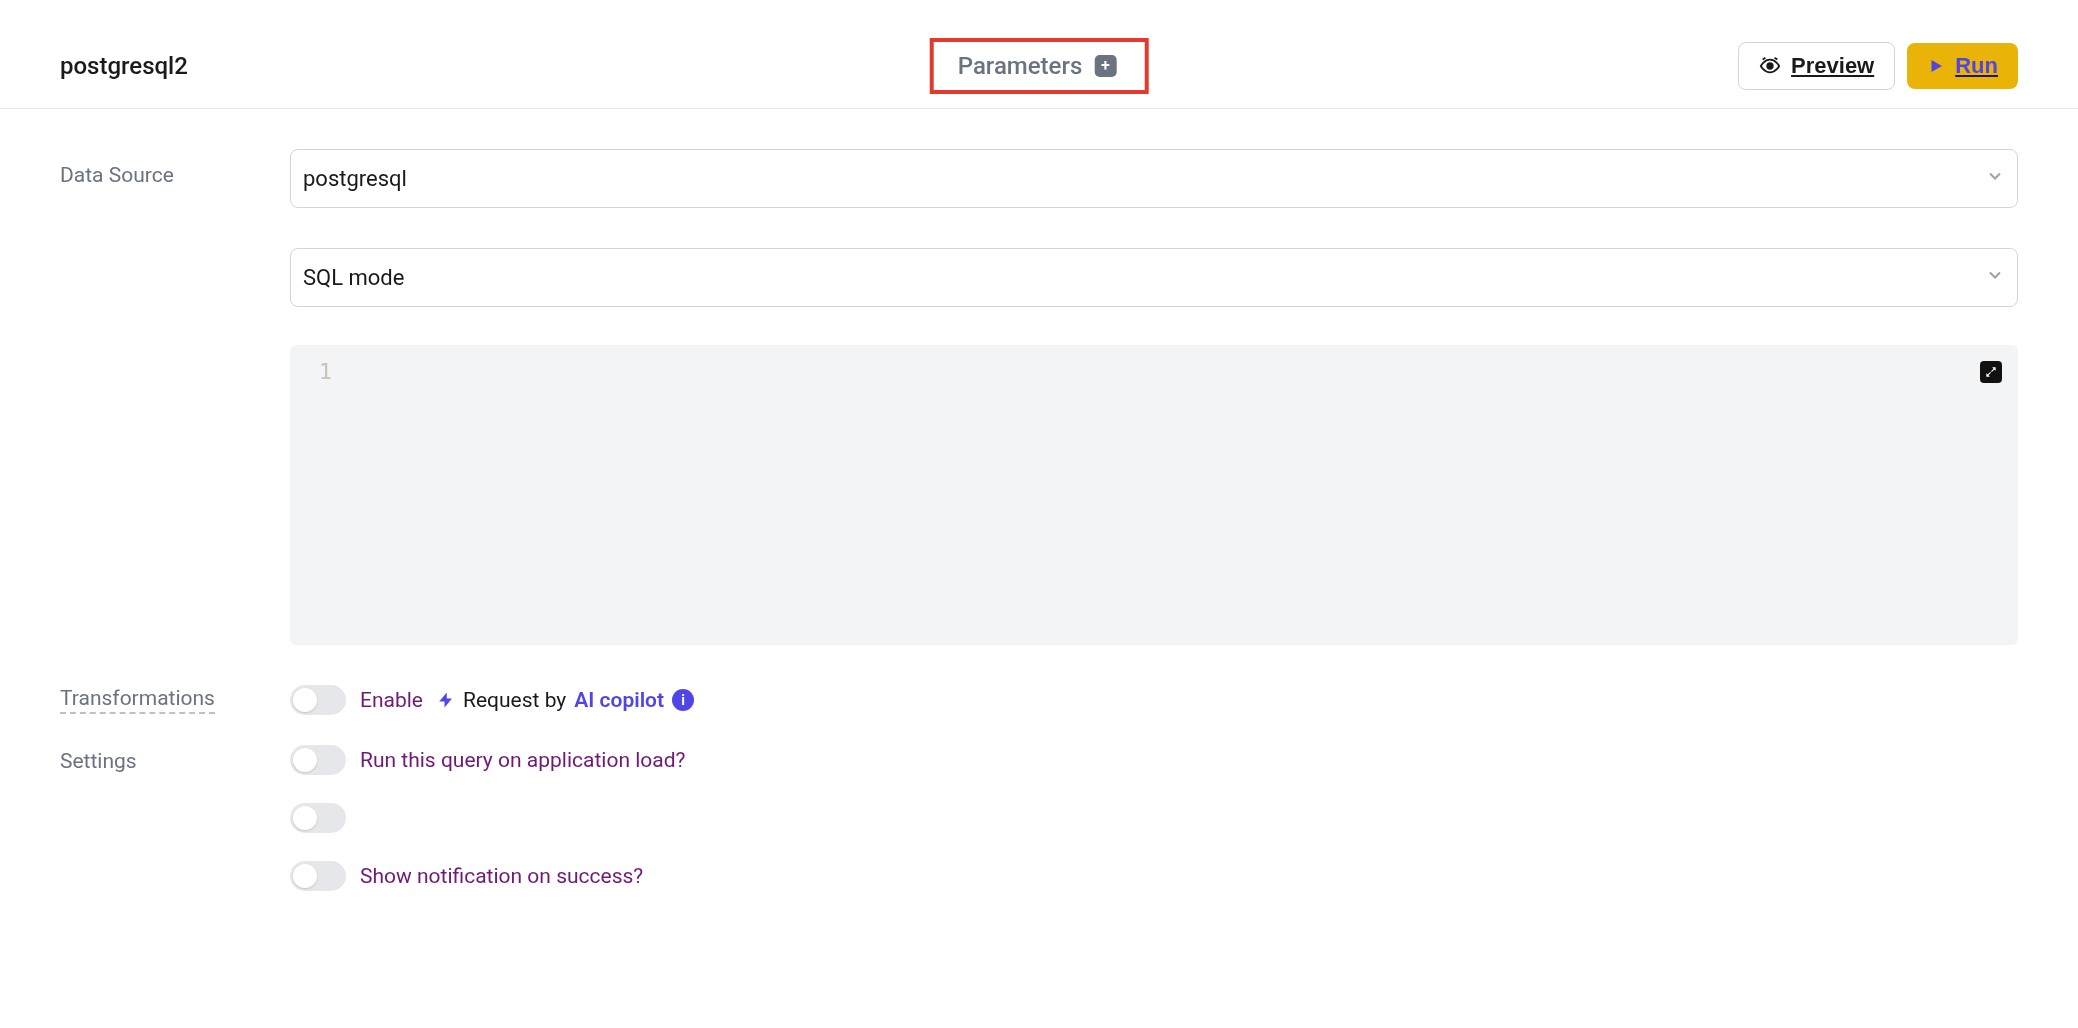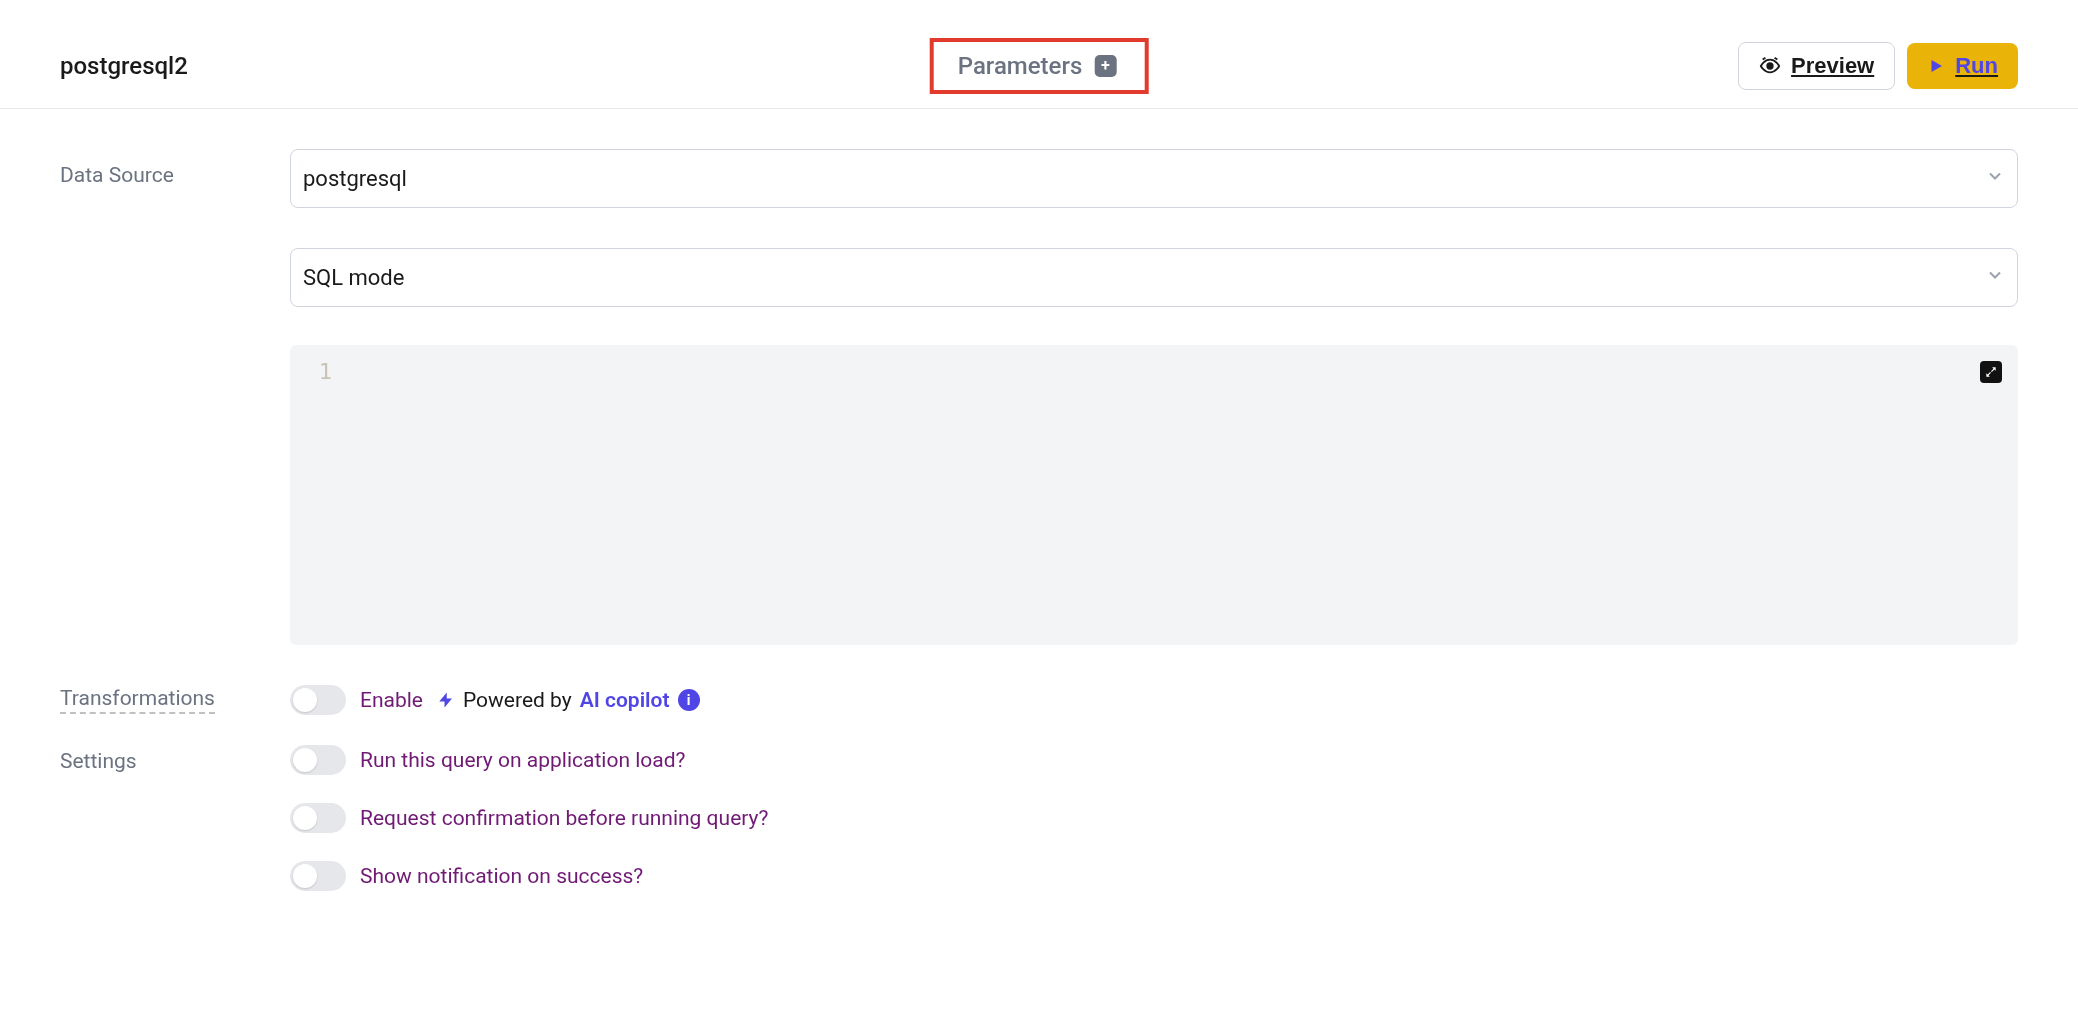--- a/index.html
+++ b/index.html
@@ -301,38 +301,37 @@
       <span class="transformations-label">Transformations</span>
     </div>
     <div class="row-content">
       <div class="toggle-row" style="margin-bottom:0;">
         <div class="toggle"></div>
         <span class="toggle-label">Enable</span>
         <span class="powered">
           <svg width="18" height="18" viewBox="0 0 24 24" fill="#4f46e5">
               <path d="M13 2L3 14h7v8l10-12h-7V2z"></path>
             </svg>
-          <span>Powered by</span>
+          <span>Request by</span>
           <span class="ai-link">AI copilot</span>
           <span class="info-badge">i</span>
         </span>
       </div>
     </div>
   </div>
 
   <div class="row" style="align-items:flex-start;">
     <div class="section-label" style="padding-top:4px;">Settings</div>
     <div class="row-content">
       <div class="toggle-row">
         <div class="toggle"></div>
         <span class="toggle-label">Run this query on application load?</span>
       </div>
       <div class="toggle-row">
         <div class="toggle"></div>
-        <span class="toggle-label">Request confirmation before running query?</span>
       </div>
       <div class="toggle-row" style="margin-bottom:0;">
         <div class="toggle"></div>
         <span class="toggle-label">Show notification on success?</span>
       </div>
     </div>
   </div>
 
 </div>
 

